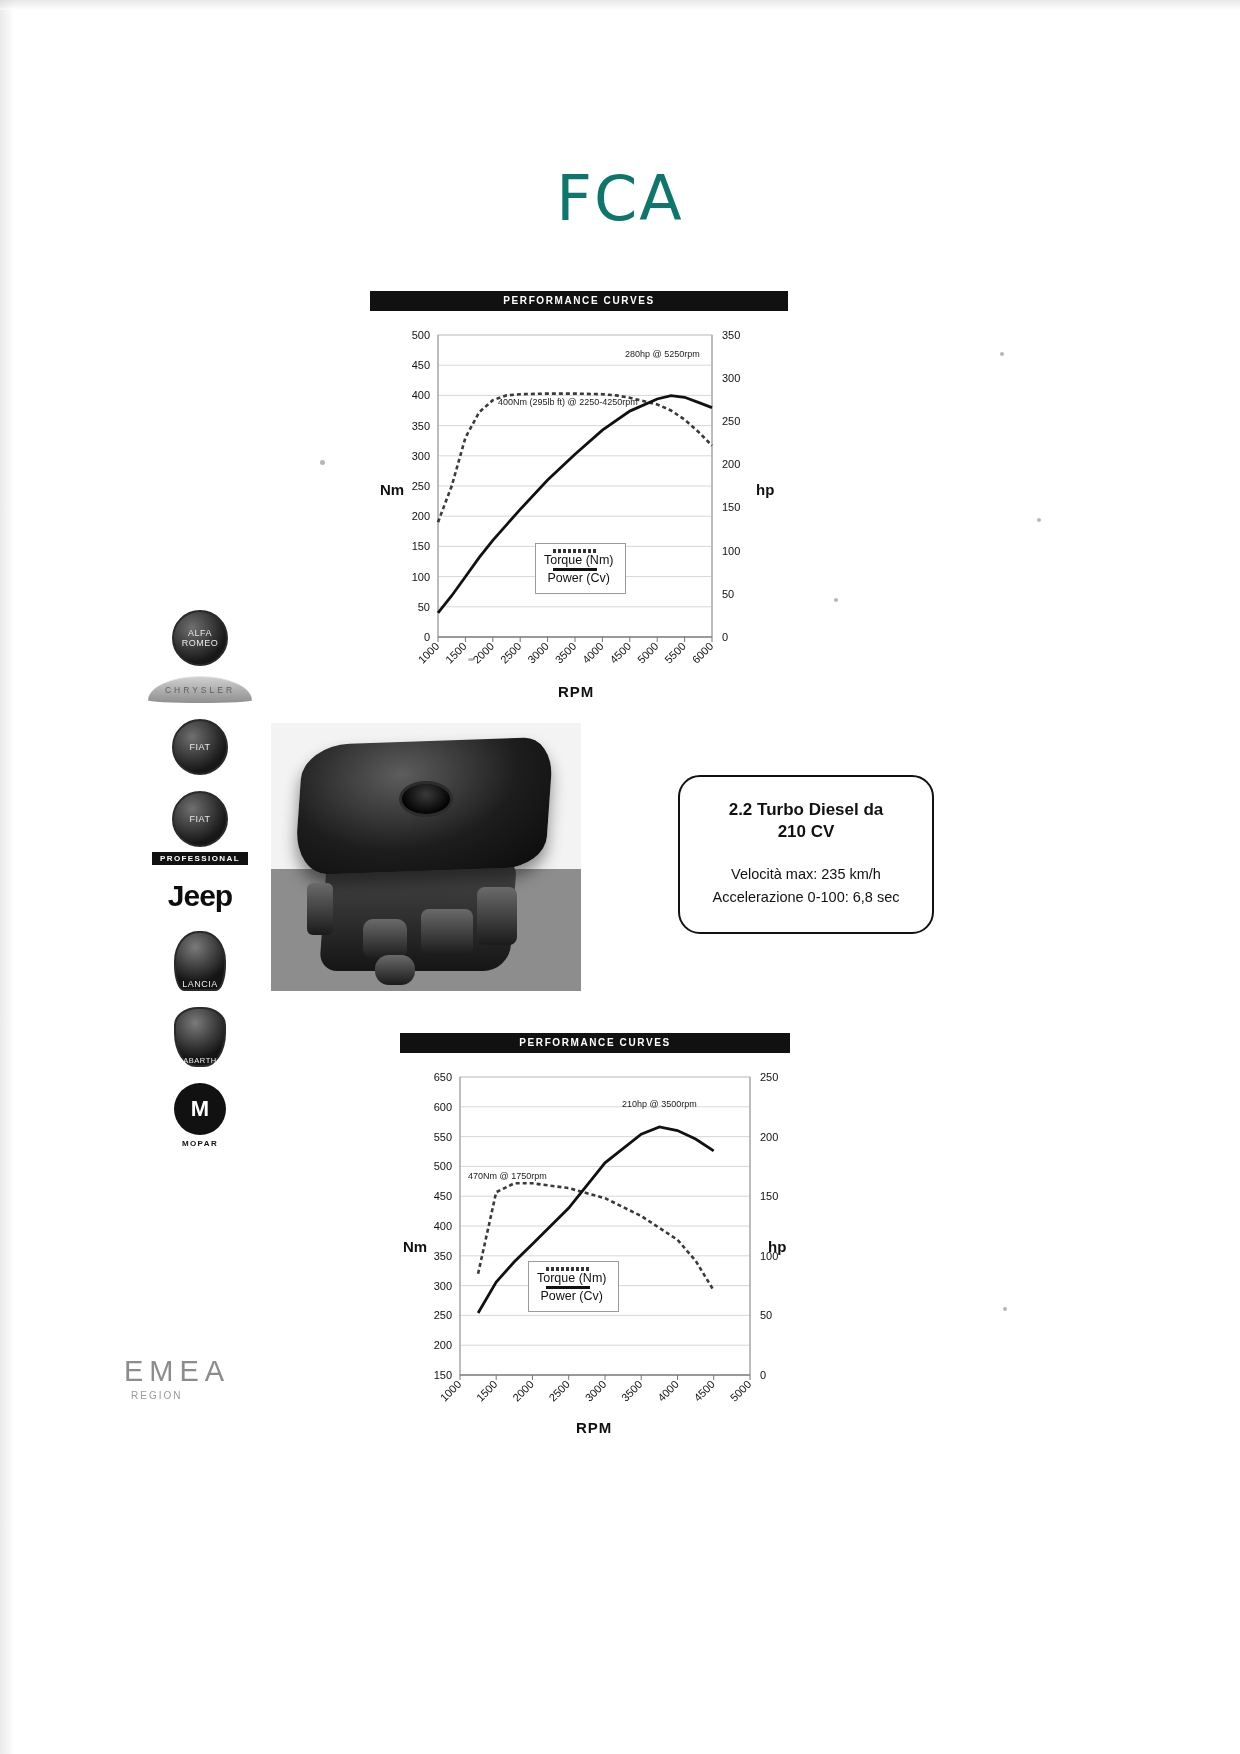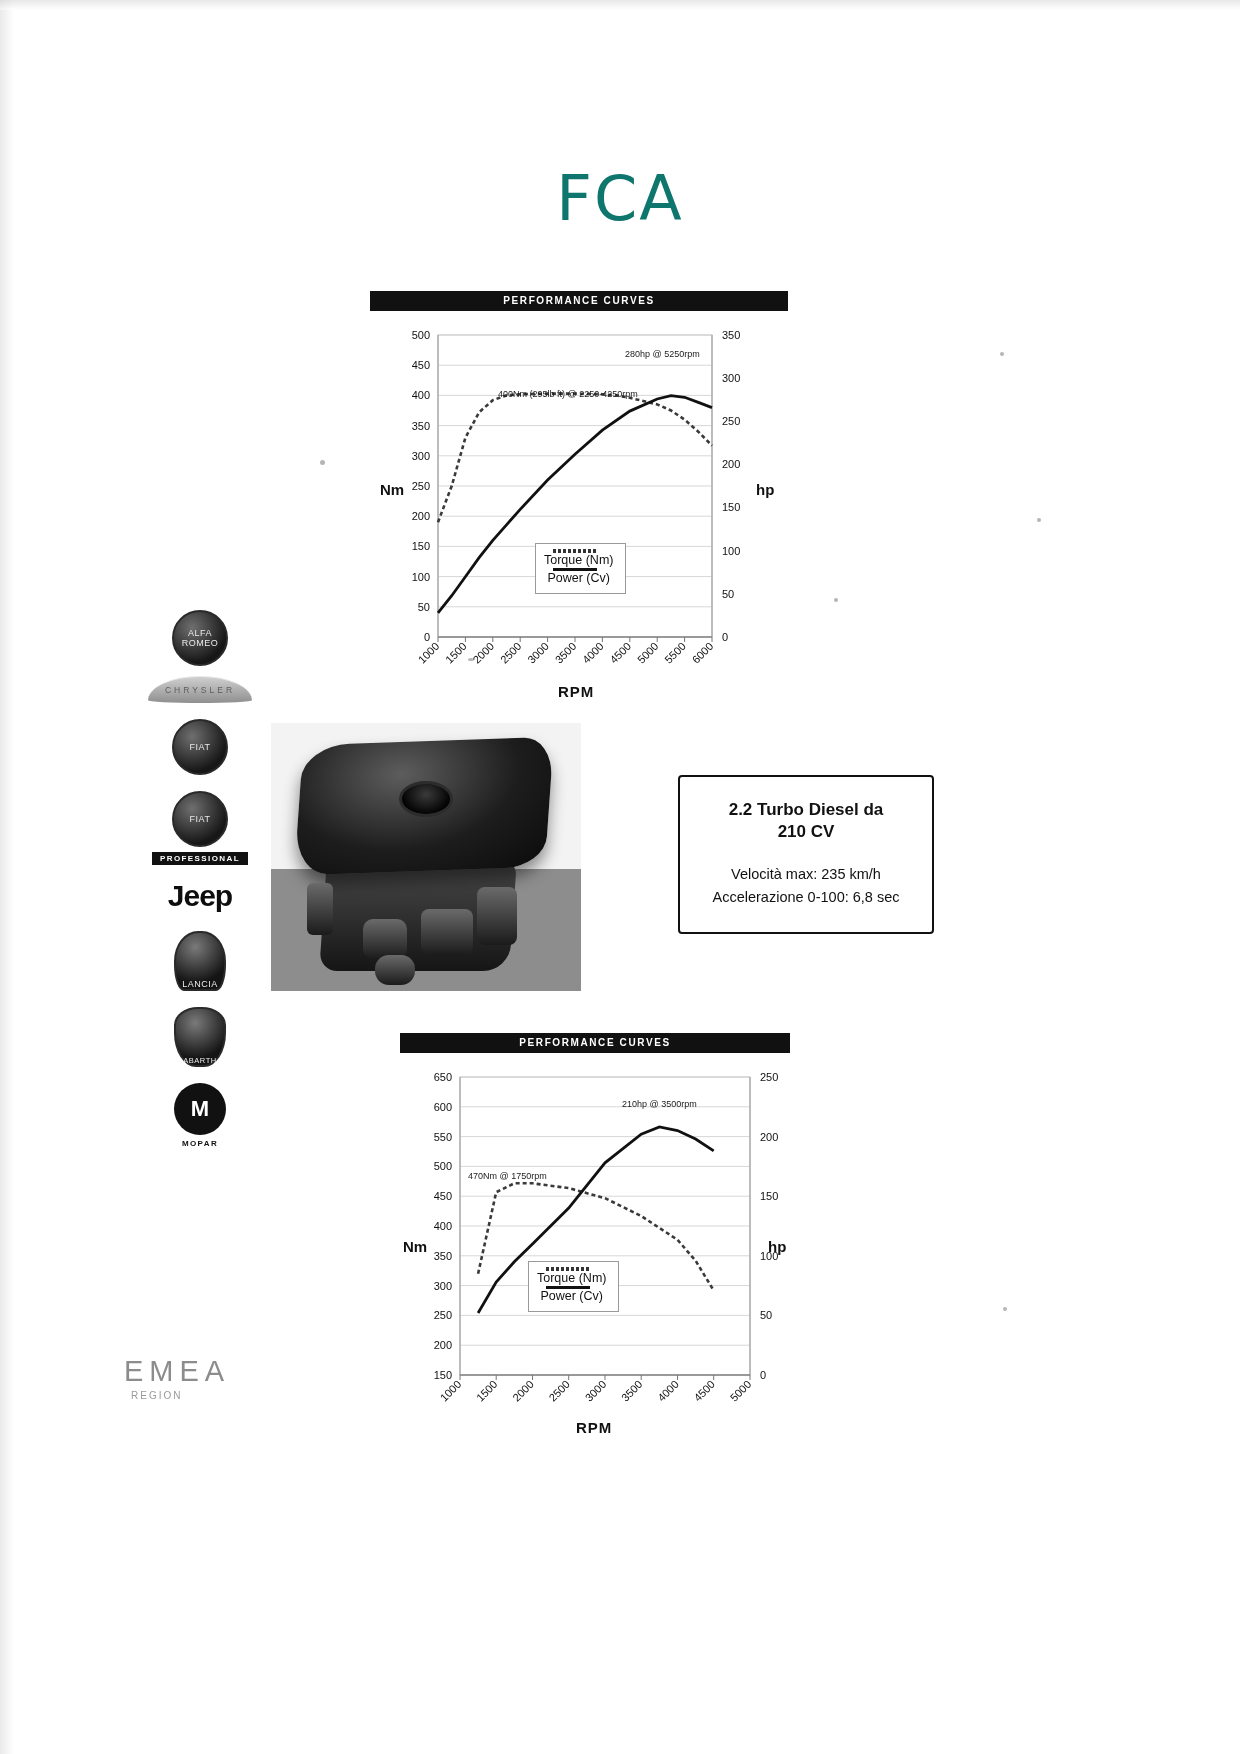--- a/index.html
+++ b/index.html
@@ -125,21 +125,21 @@
     position:absolute;left:52px;top:138px;width:190px;height:110px;
     background:linear-gradient(180deg,#4a4a4a,#151515);
     border-radius:10px 14px 26px 18px;
     transform:skewX(-4deg);
   }
   .eng-part{position:absolute;background:linear-gradient(180deg,#6a6a6a,#1b1b1b);border-radius:6px;}
 
   
   .spec-card{
     position:absolute;left:678px;top:775px;width:252px;height:155px;
-    border:2px solid #111;border-radius:4px;background:#fff;
+    border:2px solid #111;border-radius:22px;background:#fff;
     text-align:center;
   }
   .spec-title{font-size:17px;font-weight:700;color:#111;line-height:22px;margin-top:22px;}
   .spec-line{font-size:14.5px;color:#111;line-height:23px;}
   .spec-lines{margin-top:20px;}
 </style>
 </head>
 <body>
 
 <div class="scan-edge-left"></div>
@@ -286,21 +286,21 @@
         <text transform="translate(316.6,336) rotate(-45)" text-anchor="end">5500</text>
         <text transform="translate(344,336) rotate(-45)" text-anchor="end">6000</text>
       </g>
 
       <polyline fill="none" stroke="#3a3a3a" stroke-width="2.6" stroke-dasharray="4 3" points="68,211.2 81.7,175 95.4,126.7 109.1,101.3 122.8,89.2 136.5,84.4 150.2,83.2 177.6,82.6 205,82.6 232.4,83.2 246.1,84.4 259.8,86.8 287.2,93.4 301,99.5 314.6,108.6 328.3,120.7 342,134.6"></polyline>
 
       <polyline fill="none" stroke="#111111" stroke-width="2.8" points="68,301.9 81.7,284.7 95.4,265.7 109.1,246.7 122.8,229.4 136.5,213.9 150.2,198.4 177.6,169.1 205,143.2 232.4,119.1 259.8,100.1 287.2,88.0 301,84.6 314.6,86.3 328.3,91.4 342,96.6"></polyline>
     </svg>
 
     <div class="annot" style="left:255px;top:38px;">280hp @ 5250rpm</div>
-    <div class="annot" style="left:128px;top:78px;">400Nm (295lb ft) @ 2250-4250rpm</div>
+    <div class="annot" style="left:128px;top:86px;">400Nm (295lb ft) @ 2250-4250rpm</div>
 
     <div class="axis-unit" style="left:10px;top:170px;">Nm</div>
     <div class="axis-unit" style="left:386px;top:170px;">hp</div>
 
     <div class="legend-box" style="left:165px;top:232px;">
       <div class="legend-row">
         <span class="legend-swatch dotted"></span>
         <span class="legend-text">Torque (Nm)</span>
       </div>
       <div class="legend-row">

